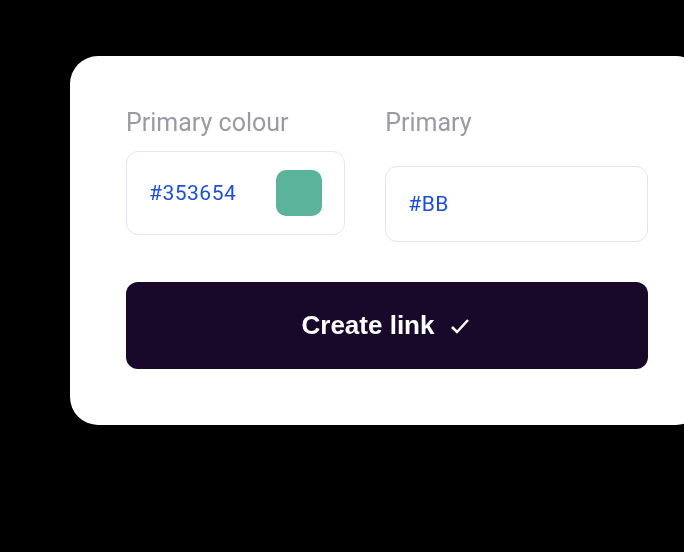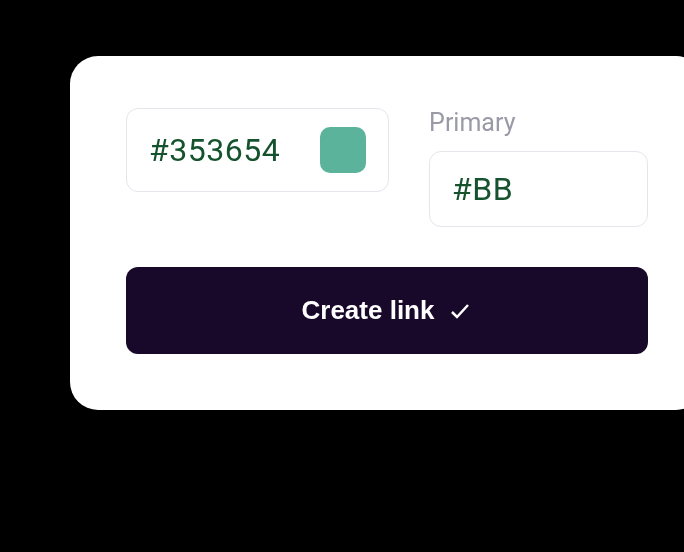--- a/index.html
+++ b/index.html
@@ -51,24 +51,25 @@
       align-items: center;
       justify-content: space-between;
       border: 1px solid #e5e5ec;
       border-radius: 12px;
       padding: 18px 22px;
       gap: 40px;
       min-height: 76px;
     }
     .color-input.secondary-input {
       padding-right: 0;
+      margin-top: 15px;
     }
     .color-value {
-      font-size: 32px;
-      color: #14532d;
+      font-size: 21px;
+      color: #1d4ed8;
       font-weight: 400;
       letter-spacing: 0.5px;
     }
     .color-swatch {
       width: 46px;
       height: 46px;
       border-radius: 10px;
       flex-shrink: 0;
     }
     .create-button {
@@ -94,20 +95,21 @@
       fill: none;
     }
   </style>
 </head>
 <body>
 
 <div class="card">
   <div class="fields-row">
 
     <div class="field-group primary">
+      <label class="field-label">Primary colour</label>
       <div class="color-input">
         <span class="color-value">#353654</span>
         <span class="color-swatch" style="background:#5cb39c"></span>
       </div>
     </div>
 
     <div class="field-group secondary">
       <label class="field-label">Primary</label>
       <div class="color-input secondary-input">
         <span class="color-value">#BB</span>

